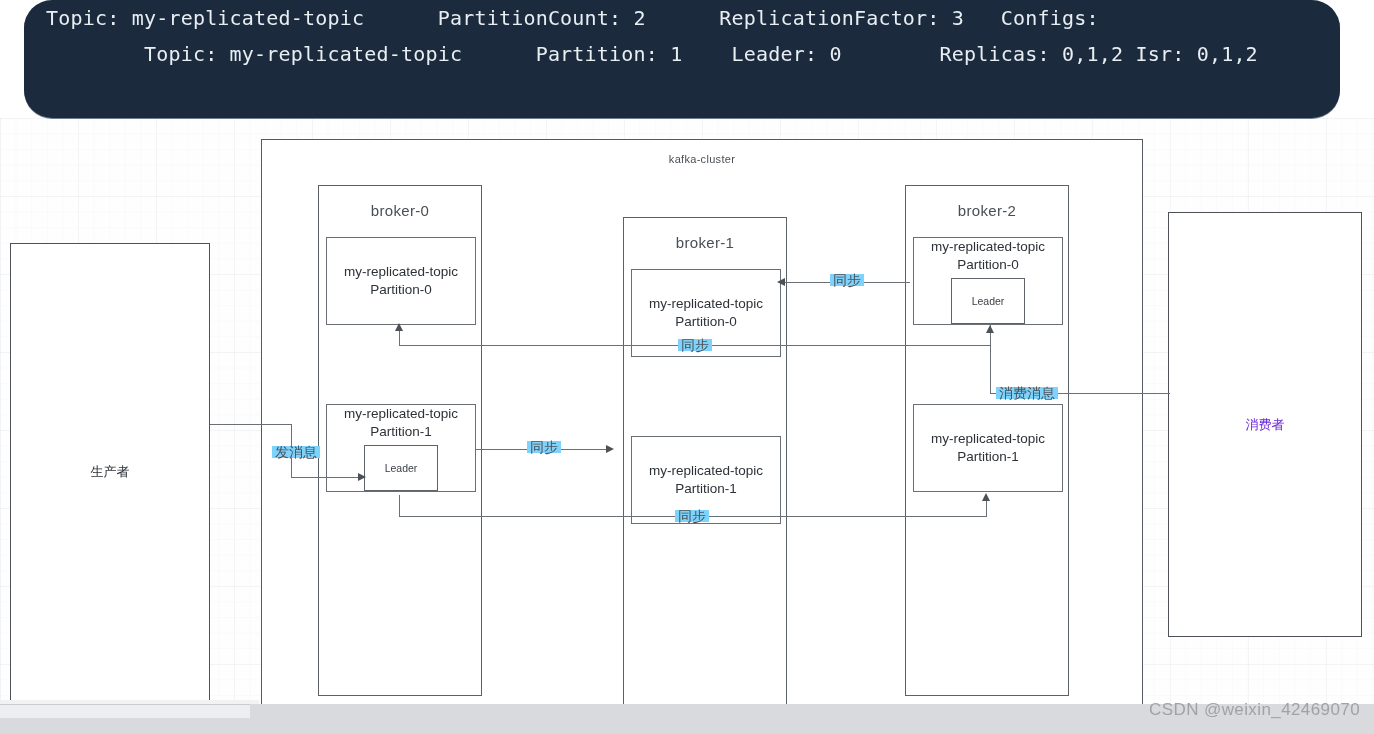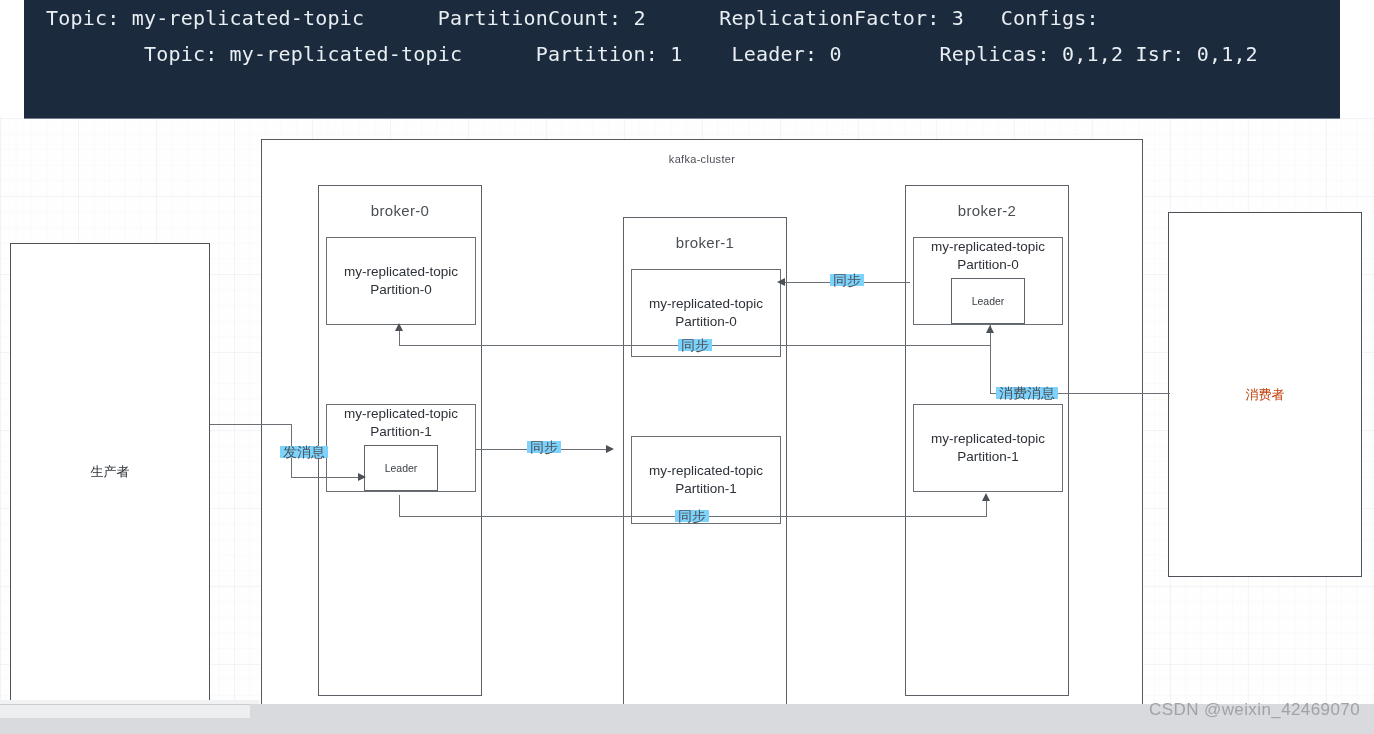--- a/index.html
+++ b/index.html
@@ -28,20 +28,21 @@
   
   #terminal{
     position:absolute;left:24px;top:0;width:1316px;height:118px;
     background:#1b2b3d;
     font-family:"DejaVu Sans Mono","Liberation Mono",monospace;
     color:#e9eef3;
     font-size:20px;
     line-height:36px;
     overflow:hidden;
     box-shadow:0 1px 0 #6f7d8c;
+    border-radius:28px;
   }
   .term-line{white-space:pre;padding-left:22px;letter-spacing:.2px;}
 
   
   .box{position:absolute;box-sizing:border-box;background:#ffffff;}
 
   .cluster{
     position:absolute;left:261px;top:139px;width:882px;height:589px;
     border:1.5px solid #555a61;background:#ffffff;box-sizing:border-box;
   }
@@ -78,24 +79,24 @@
   }
 
   
   #producer{
     left:10px;top:243px;width:200px;height:458px;
     border:1.7px solid #4e5258;background:#fff;
     display:flex;align-items:center;justify-content:center;
     font-size:13px;color:#2d3238;
   }
   #consumer{
-    left:1168px;top:212px;width:194px;height:365px;
+    left:1168px;top:212px;width:194px;height:425px;
     border:1.7px solid #4e5258;background:#fff;
     display:flex;align-items:center;justify-content:center;
-    font-size:13px;color:#c2410c;
+    font-size:13px;color:#6d28d9;
   }
 
   
   .ln{position:absolute;background:#6b7076;}
   .lnh{height:1.4px;}
   .lnv{width:1.4px;}
 
   .edge-label{
     position:absolute;font-size:14px;color:#4b5056;
     background:#7dd3fc;padding:0 3px;white-space:nowrap;line-height:12px;
@@ -181,21 +182,21 @@
   <span>生产者</span>
 </div>
 <div class="box" id="consumer">
   <span>消费者</span>
 </div>
 
 <div class="ln lnh" style="left:210px;top:424px;width:82px;"></div>
 <div class="ln lnv" style="left:291px;top:424px;height:54px;"></div>
 <div class="ln lnh" style="left:291px;top:477px;width:70px;"></div>
 <div class="arrow right" style="left:358px;top:473px;"></div>
-<div class="edge-label" style="left:280px;top:446px;">发消息</div>
+<div class="edge-label" style="left:272px;top:446px;">发消息</div>
 
 <div class="ln lnh" style="left:784px;top:282px;width:126px;"></div>
 <div class="arrow left" style="left:777px;top:278px;"></div>
 <div class="edge-label" style="left:830px;top:274px;">同步</div>
 
 <div class="ln lnv" style="left:990px;top:325px;height:21px;"></div>
 <div class="ln lnh" style="left:399px;top:345px;width:592px;"></div>
 <div class="ln lnv" style="left:399px;top:330px;height:16px;"></div>
 <div class="arrow up" style="left:395px;top:323px;"></div>
 <div class="edge-label" style="left:678px;top:339px;">同步</div>

